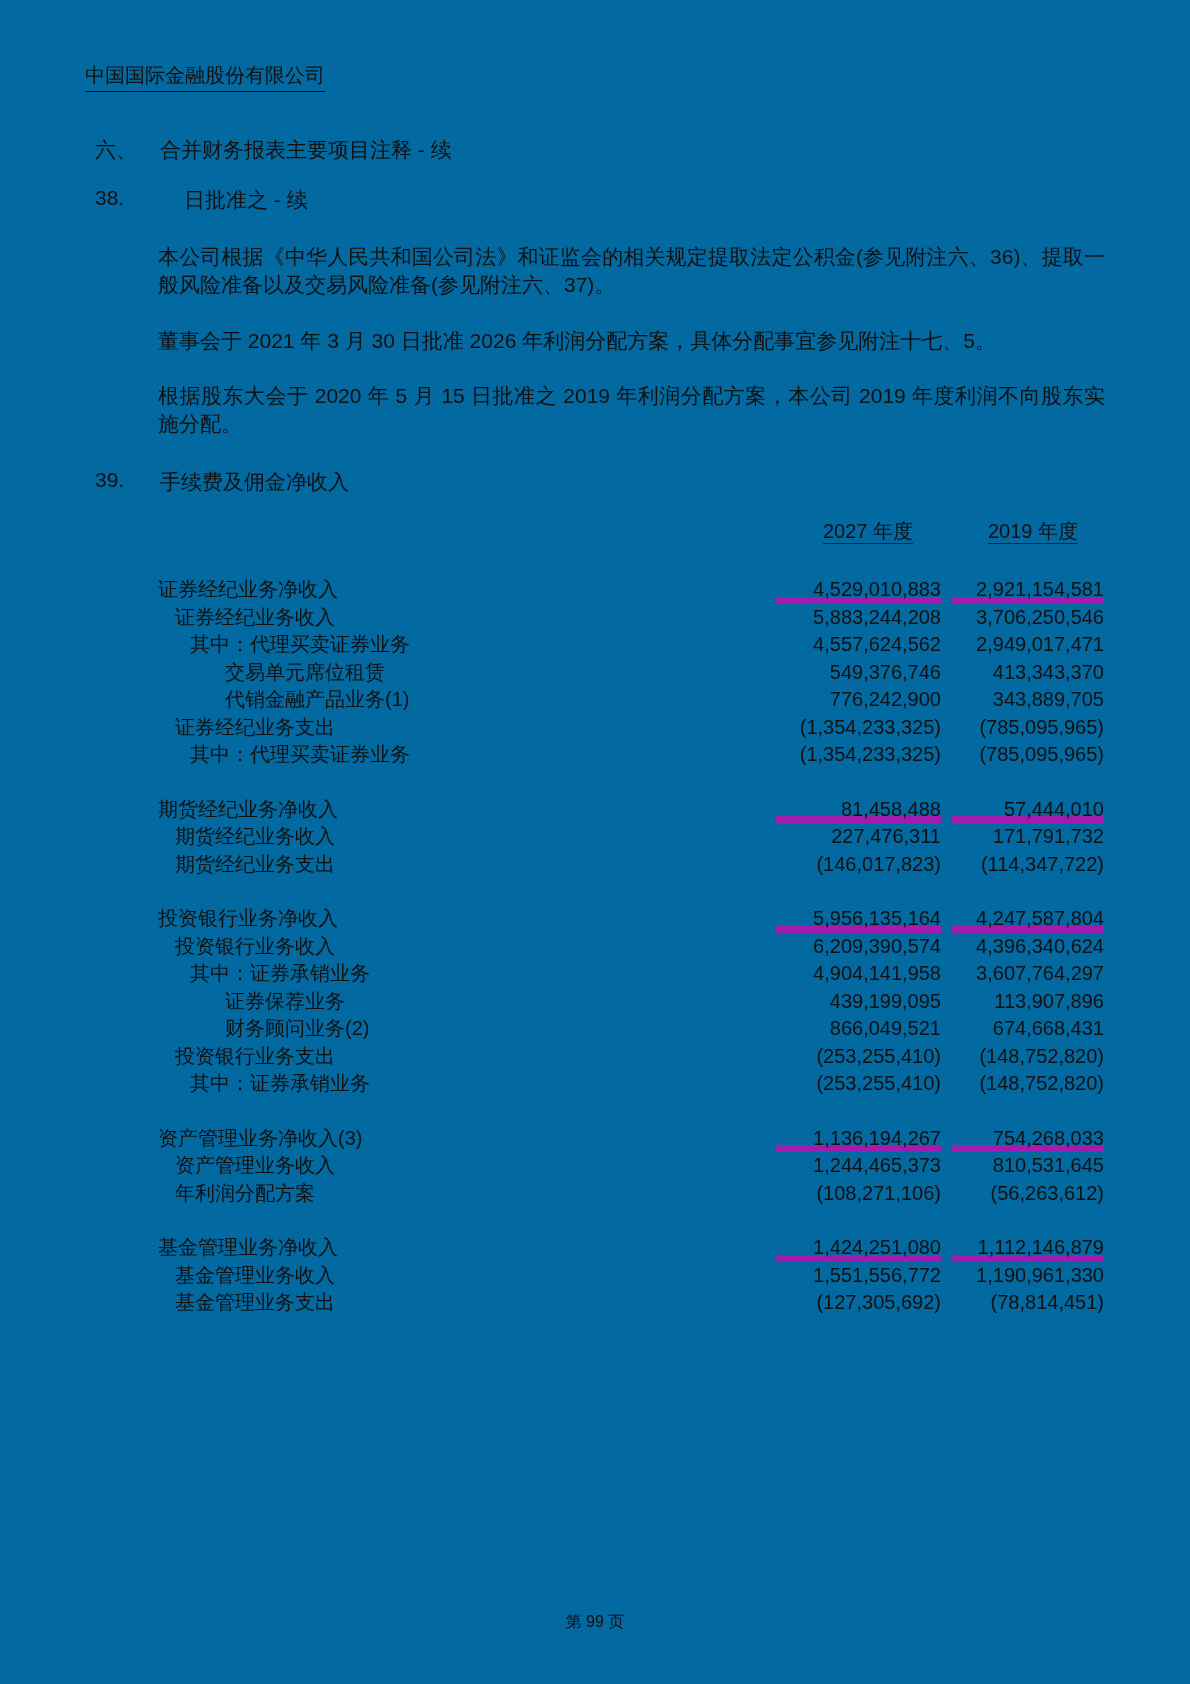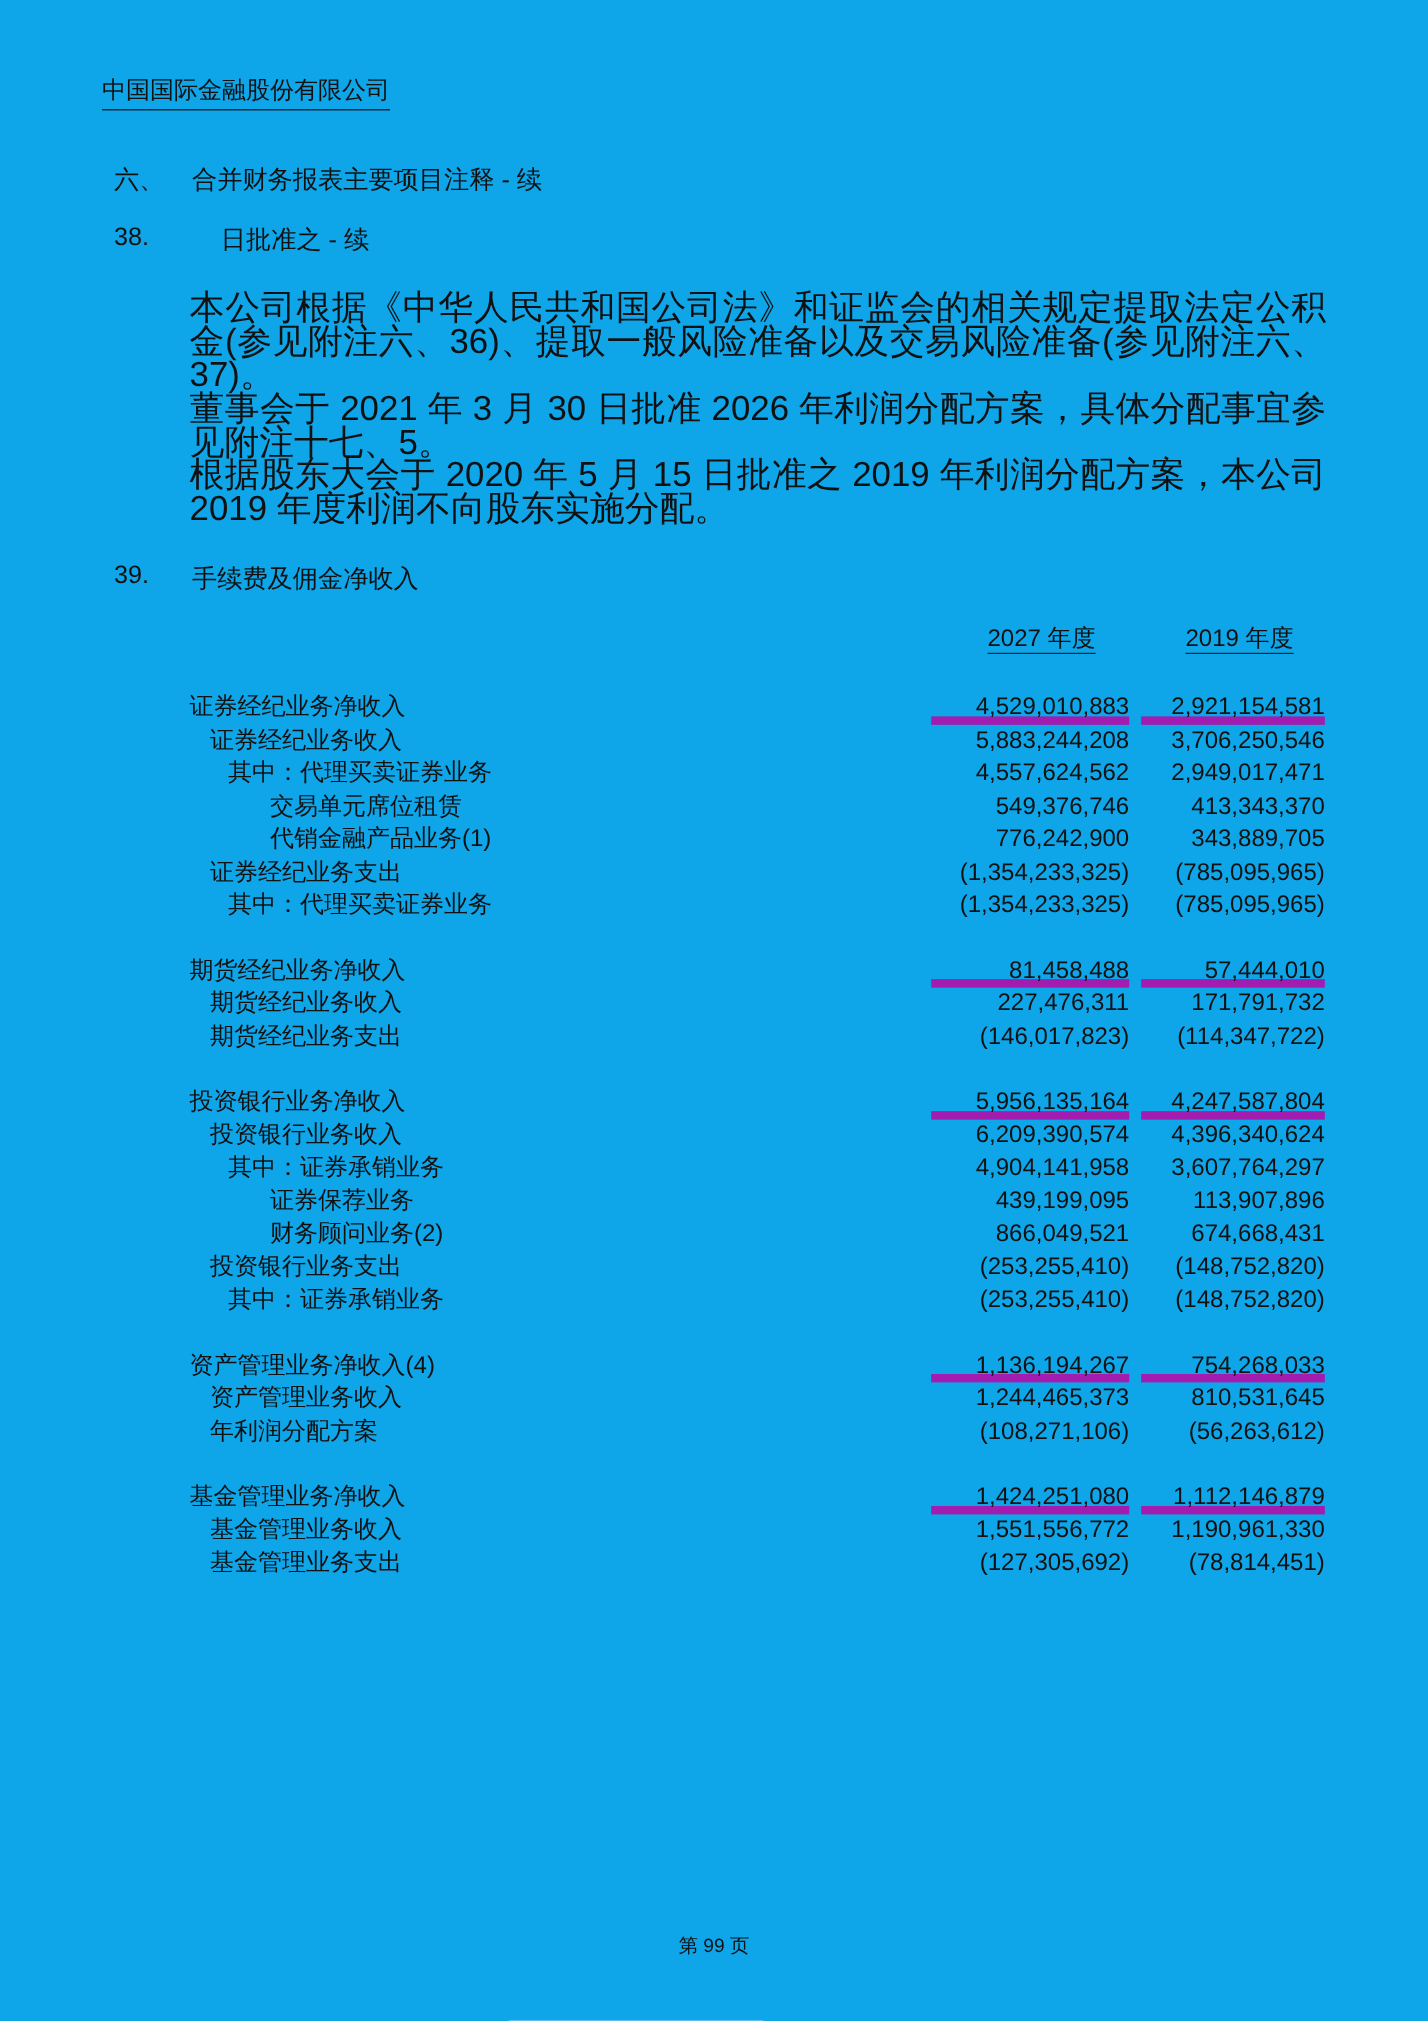--- a/index.html
+++ b/index.html
@@ -1,20 +1,20 @@
 <!DOCTYPE html>
 <html><head>
 <meta charset="utf-8">
 <style>
   html,body{margin:0;padding:0;background:#e8e8e8;}
   .page{
     position:relative;
     width:1190px;height:1684px;
     margin:0 auto;
-    background:#0ea5e9;
+    background:#0369a1;
     color:#111;
     font-family:"Liberation Sans","DejaVu Sans",sans-serif;
     overflow:hidden;
   }
   .company{
     position:absolute;left:85px;top:62px;
     font-size:20px;
     border-bottom:1px solid #111;
     padding-bottom:2px;
     white-space:nowrap;
@@ -24,21 +24,21 @@
     display:flex;
     font-size:21px;
     white-space:nowrap;
   }
   .note-head .nnum{width:65px;flex:0 0 65px;}
   .sec6{top:136px;}
   .n38{top:186px;gap:24px;}
   .n39{top:468px;}
   .para{
     position:absolute;left:158px;width:947px;
-    font-size:29px;line-height:28px;
+    font-size:21px;line-height:28px;
     text-align:justify;
   }
   .p1{top:243px;}
   .p2{top:327px;}
   .p3{top:382px;}
 
   .feetable{
     position:absolute;left:158px;top:518px;width:946px;
     font-size:20px;
   }
@@ -197,21 +197,21 @@
             <div class="tval v2019">(148,752,820)</div>
           </div>
           <div class="trow">
             <div class="tlabel ind2">其中：证券承销业务</div>
             <div class="tval v2020">(253,255,410)</div>
             <div class="tval v2019">(148,752,820)</div>
           </div>
         </div>
         <div class="tsection">
           <div class="trow">
-            <div class="tlabel ind0">资产管理业务净收入(4)</div>
+            <div class="tlabel ind0">资产管理业务净收入(3)</div>
             <div class="tval v2020 subline">1,136,194,267</div>
             <div class="tval v2019 subline">754,268,033</div>
           </div>
           <div class="trow">
             <div class="tlabel ind1">资产管理业务收入</div>
             <div class="tval v2020">1,244,465,373</div>
             <div class="tval v2019">810,531,645</div>
           </div>
           <div class="trow">
             <div class="tlabel ind1">年利润分配方案</div>

